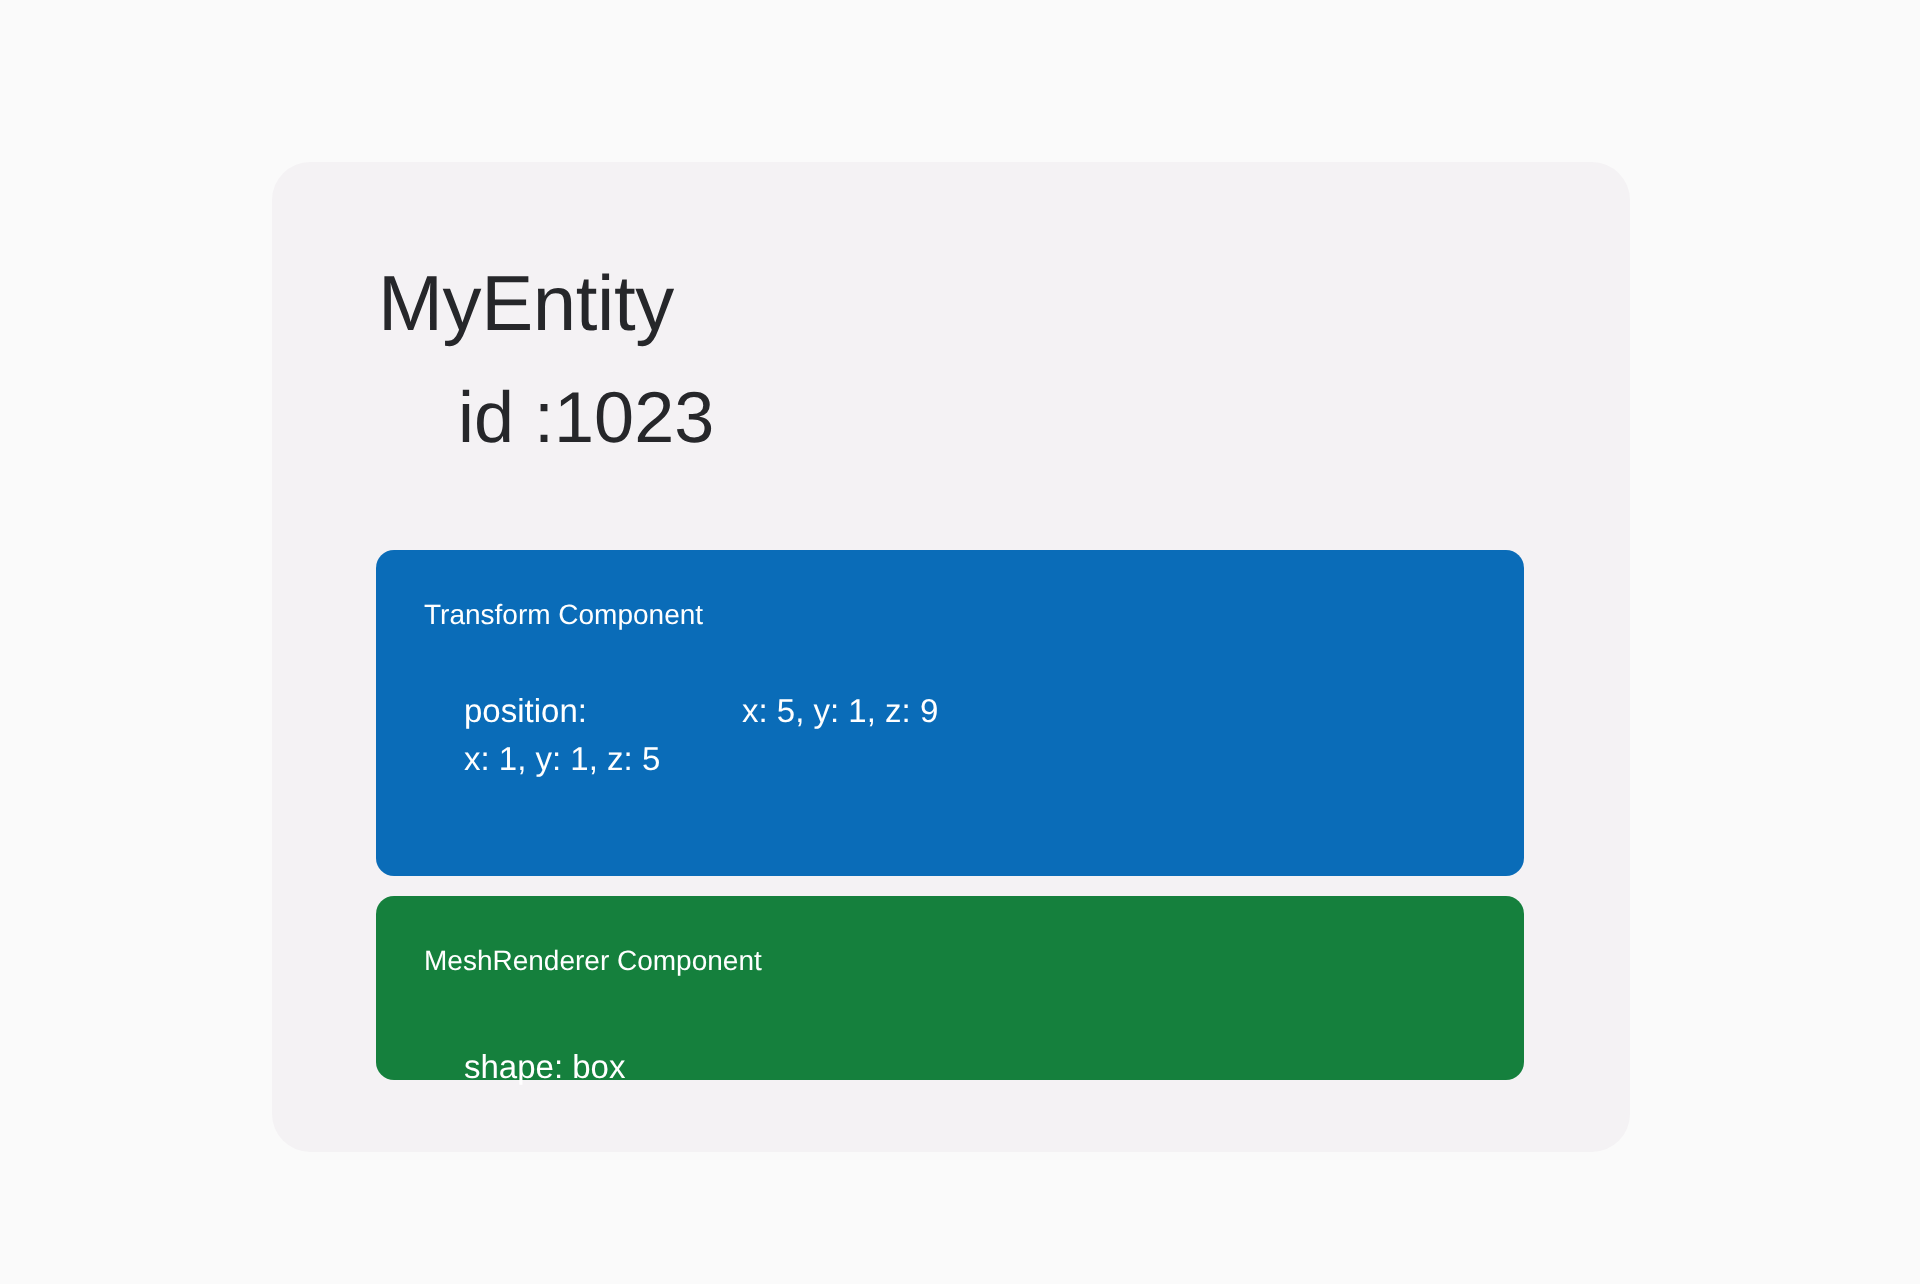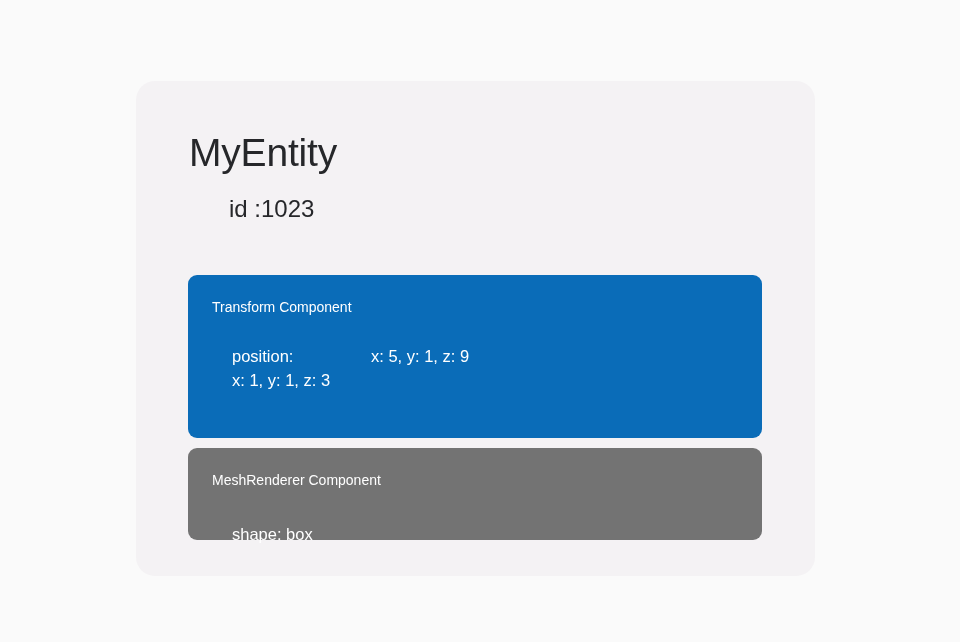--- a/index.html
+++ b/index.html
@@ -42,21 +42,21 @@
     color: #26272a;
     font-weight: 400;
     letter-spacing: -0.2px;
     white-space: pre;
   }
 
   .entity-id {
     position: absolute;
     left: 93px;
     top: 112px;
-    font-size: 24px;
+    font-size: 36px;
     line-height: 32px;
     color: #26272a;
     font-weight: 400;
     white-space: pre;
   }
 
   
   .component-panel {
     position: absolute;
     left: 52px;
@@ -68,21 +68,21 @@
 
   .panel-transform {
     top: 194px;
     height: 163px;
     background: #0a6cb8;
   }
 
   .panel-mesh {
     top: 367px;
     height: 92px;
-    background: #737373;
+    background: #15803d;
   }
 
   .panel-header {
     position: absolute;
     left: 24px;
     top: 22px;
     font-size: 14px;
     line-height: 20px;
     color: #ffffff;
     font-weight: 400;
@@ -144,21 +144,21 @@
       <div class="panel-header">Transform Component</div>
 
       <div class="prop-list">
 
         <div class="prop-row">
           <span class="prop-key">position:</span>
           <span class="prop-val">x: 5, y: 1, z: 9</span>
         </div>
 
         <div class="prop-row">
-          <span class="prop-val">x: 1, y: 1, z: 3</span>
+          <span class="prop-val">x: 1, y: 1, z: 5</span>
         </div>
 
 
       </div>
     </div>
 
     <div class="component-panel panel-mesh">
 
       <div class="panel-header">MeshRenderer Component</div>
 

